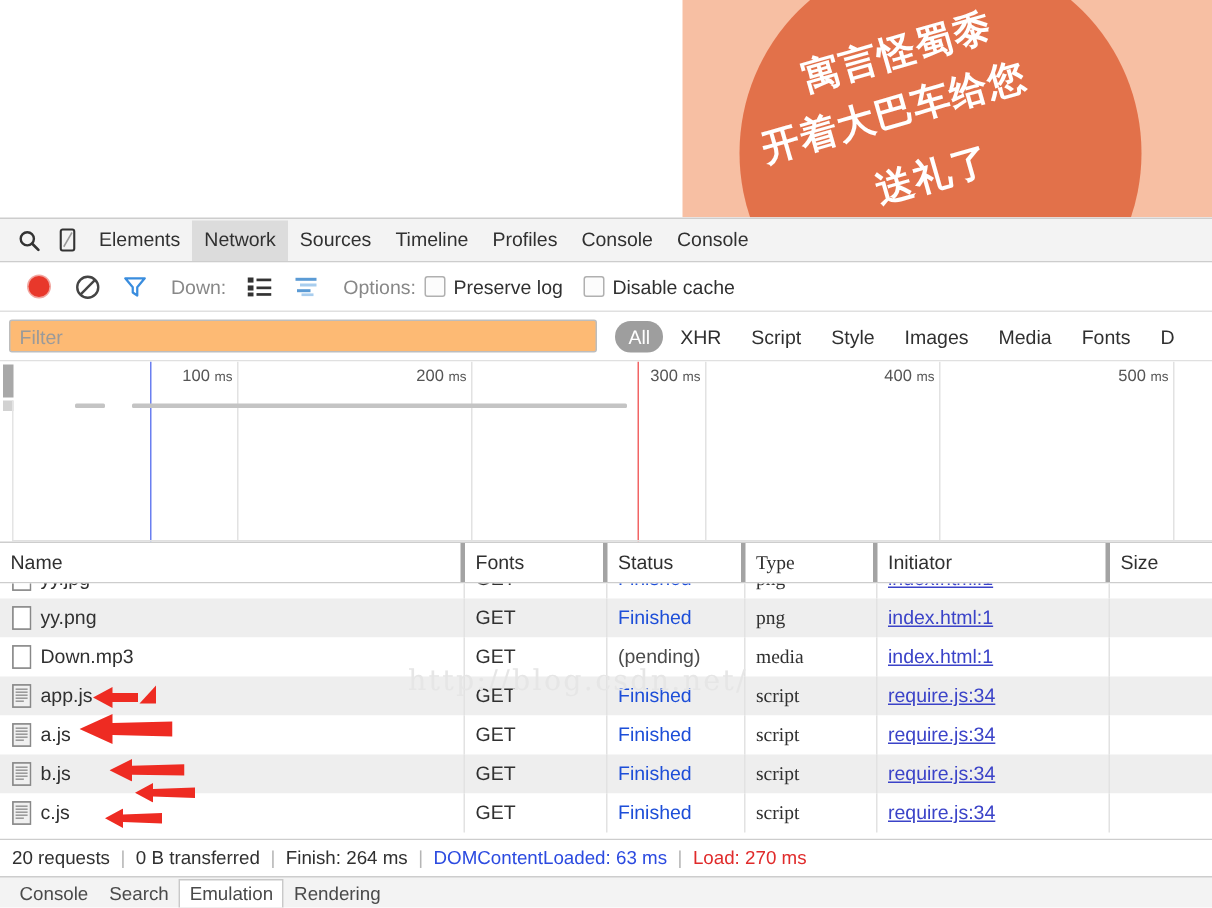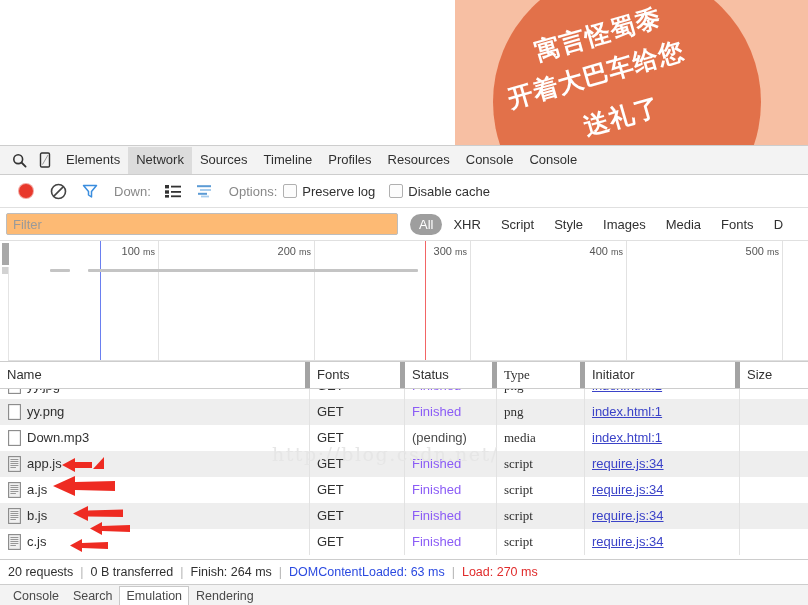--- a/index.html
+++ b/index.html
@@ -68,39 +68,39 @@
   .ov-bar{position:absolute;height:3px;background:#c4c4c4;border-radius:1px;}
   .ov-sep{position:absolute;left:8px;top:26px;width:1px;height:94px;background:#e4e4e4;}
   .ov-bottomline{position:absolute;left:8px;bottom:0;width:800px;height:1px;background:#e0e0e0;}
   .watermark{position:absolute;left:272px;top:297px;font-family:"DejaVu Serif",serif;
     font-size:19px;color:#e6e6e6;letter-spacing:1.5px;white-space:nowrap;pointer-events:none;z-index:5;}
 
   
   .table-wrap{flex:1 1 auto;position:relative;overflow:hidden;background:#fff;}
   .thead{display:flex;height:26px;align-items:center;background:#fff;
     border-bottom:1px solid #cdcdcd;font-size:13px;color:#303030;}
-  .th{padding-left:7px;box-sizing:border-box;border-right:5px solid #a3a3a3;height:26px;line-height:26px;overflow:hidden;white-space:nowrap;}
+  .th{padding-left:7px;box-sizing:border-box;border-right:3px solid #a3a3a3;height:26px;line-height:26px;overflow:hidden;white-space:nowrap;}
   .col-name{width:310px;}
   .col-method{width:95px;}
   .col-status{width:92px;}
   .col-type{width:88px;font-family:Liberation Serif, serif;}
   .col-initiator{width:155px;}
   .col-size{width:68px;border-right:none;}
   .rows{position:relative;}
   .row{display:flex;height:26px;align-items:center;font-size:13px;box-sizing:border-box;}
   .row.odd{background:#eeeeee;}
   .row.even{background:#ffffff;}
   .row.clipped{height:10px;overflow:hidden;align-items:flex-end;}
   .cell{padding-left:7px;box-sizing:border-box;height:26px;line-height:26px;
     border-right:1px solid #e2e2e2;overflow:hidden;white-space:nowrap;}
   .cell.col-size{border-right:none;}
   .name-cell{display:flex;align-items:center;gap:6px;padding-left:8px;}
   .fileicon{width:13px;height:16px;flex:0 0 13px;display:block;}
   .fname{color:#303030;}
-  .status-finished{color:#8b5cf6;}
+  .status-finished{color:#1d4ed8;}
   .status-pending{color:#4b4b4b;}
   .init-link{color:#3b43c8;text-decoration:underline;cursor:pointer;}
   .arrow{position:absolute;pointer-events:none;}
 
   
   .statusbar{flex:0 0 24px;height:24px;display:flex;align-items:center;padding-left:8px;
     background:#fff;border-top:1px solid #cdcdcd;font-size:12.5px;color:#303030;gap:0;}
   .sb-sep{color:#b5b5b5;margin:0 7px;}
   .sb-dcl{color:#2b4ae0;}
   .sb-load{color:#e02b2b;}
@@ -141,21 +141,20 @@
         <svg width="14" height="16" viewBox="0 0 14 16">
             <rect x="2.5" y="1" width="9" height="14" rx="1.3" fill="none" stroke="#333" stroke-width="1.4"></rect>
             <line x1="4.5" y1="12.5" x2="10" y2="3" stroke="#999" stroke-width="1"></line>
           </svg>
       </div>
       <div class="tb-tab">Elements</div>
       <div class="tb-tab active">Network</div>
       <div class="tb-tab">Sources</div>
       <div class="tb-tab">Timeline</div>
       <div class="tb-tab">Profiles</div>
-      <div class="tb-tab">Resources</div>
       <div class="tb-tab">Console</div>
       <div class="tb-tab">Console</div>
     </div>
 
     <div class="toolbar">
       <div class="tool-btn">
         <div class="rec-dot"></div>
       </div>
       <div class="tool-btn">
         <svg width="17" height="17" viewBox="0 0 17 17">

